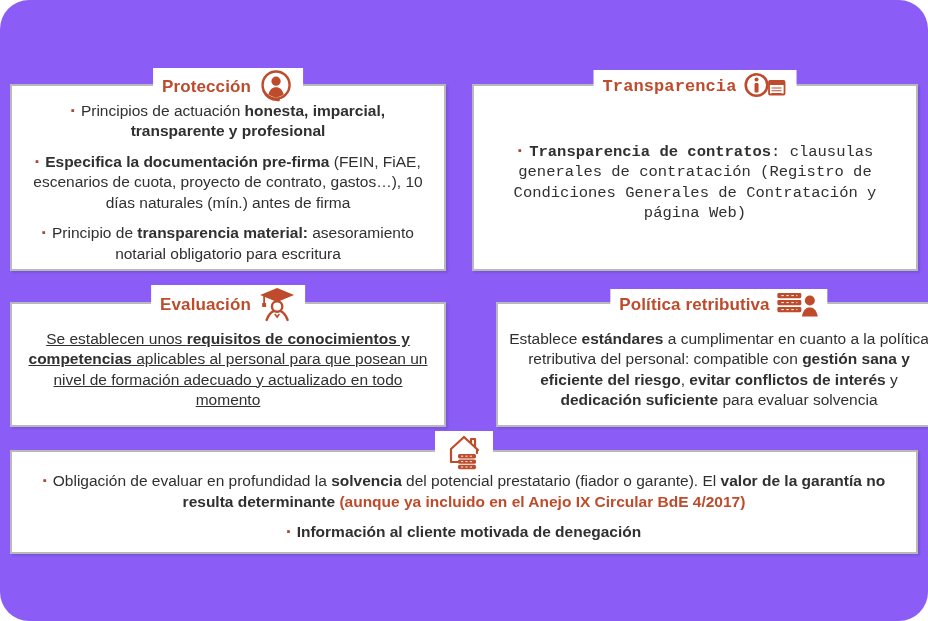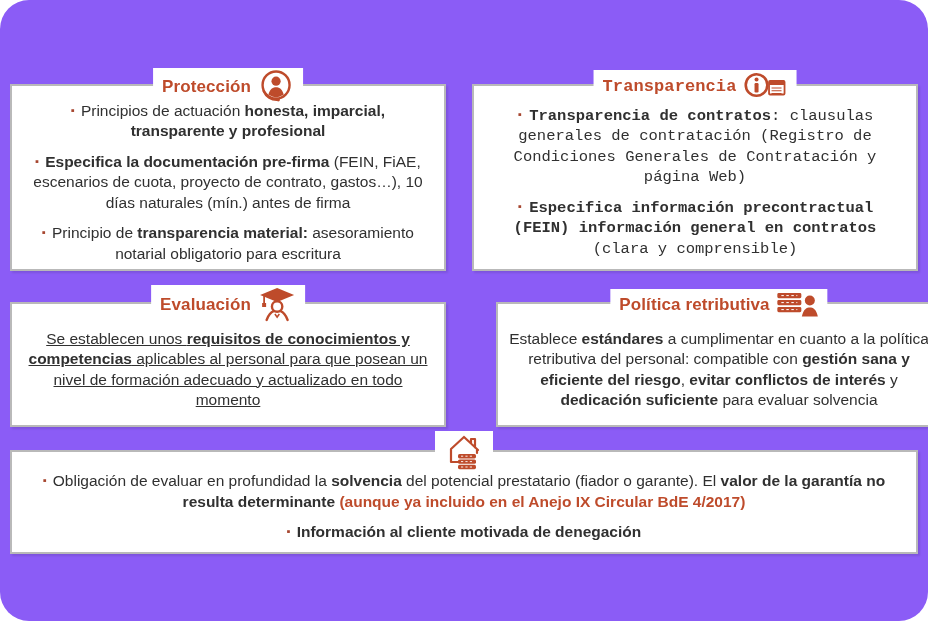--- a/index.html
+++ b/index.html
@@ -75,21 +75,20 @@
           <circle cx="13" cy="9.6" r="2" fill="currentColor"></circle>
           <rect x="11" y="13" width="4" height="9.5" rx="1.2" fill="currentColor"></rect>
           <rect x="25.5" y="11" width="15.5" height="13.5" rx="1" fill="#fff" stroke="currentColor" stroke-width="1.8"></rect>
           <rect x="25.5" y="11" width="15.5" height="4" fill="currentColor"></rect>
           <path d="M28 18h10M28 20.8h10M28 23.6h10" stroke="currentColor" stroke-width="1.1"></path>
         </svg>
       </span>
     </div>
     <div class="items" style="padding:16px 14px 6px;">
       <div class="item"><span class="bullet">▪</span><span class="b">Transparencia de contratos</span><span>: clausulas generales de contratación (Registro de Condiciones Generales de Contratación y página Web)</span></div>
-      <div class="item"><span class="bullet">▪</span><span class="b">Especifica información precontractual (FEIN) información general en contratos</span><span> (clara y comprensible)</span></div>
     </div>
   </section>
 
   <section class="box" style="left:10px;top:302px;width:436px;height:125px;">
     <div class="legend">
       <span class="title">Evaluación</span>
       <span class="icon">
         <svg width="38" height="38" viewBox="0 0 38 38" fill="none">
           <polygon points="19,3 36,10 19,17 2,10" fill="currentColor"></polygon>
           <path d="M6 11v7" stroke="currentColor" stroke-width="1.8"></path>

